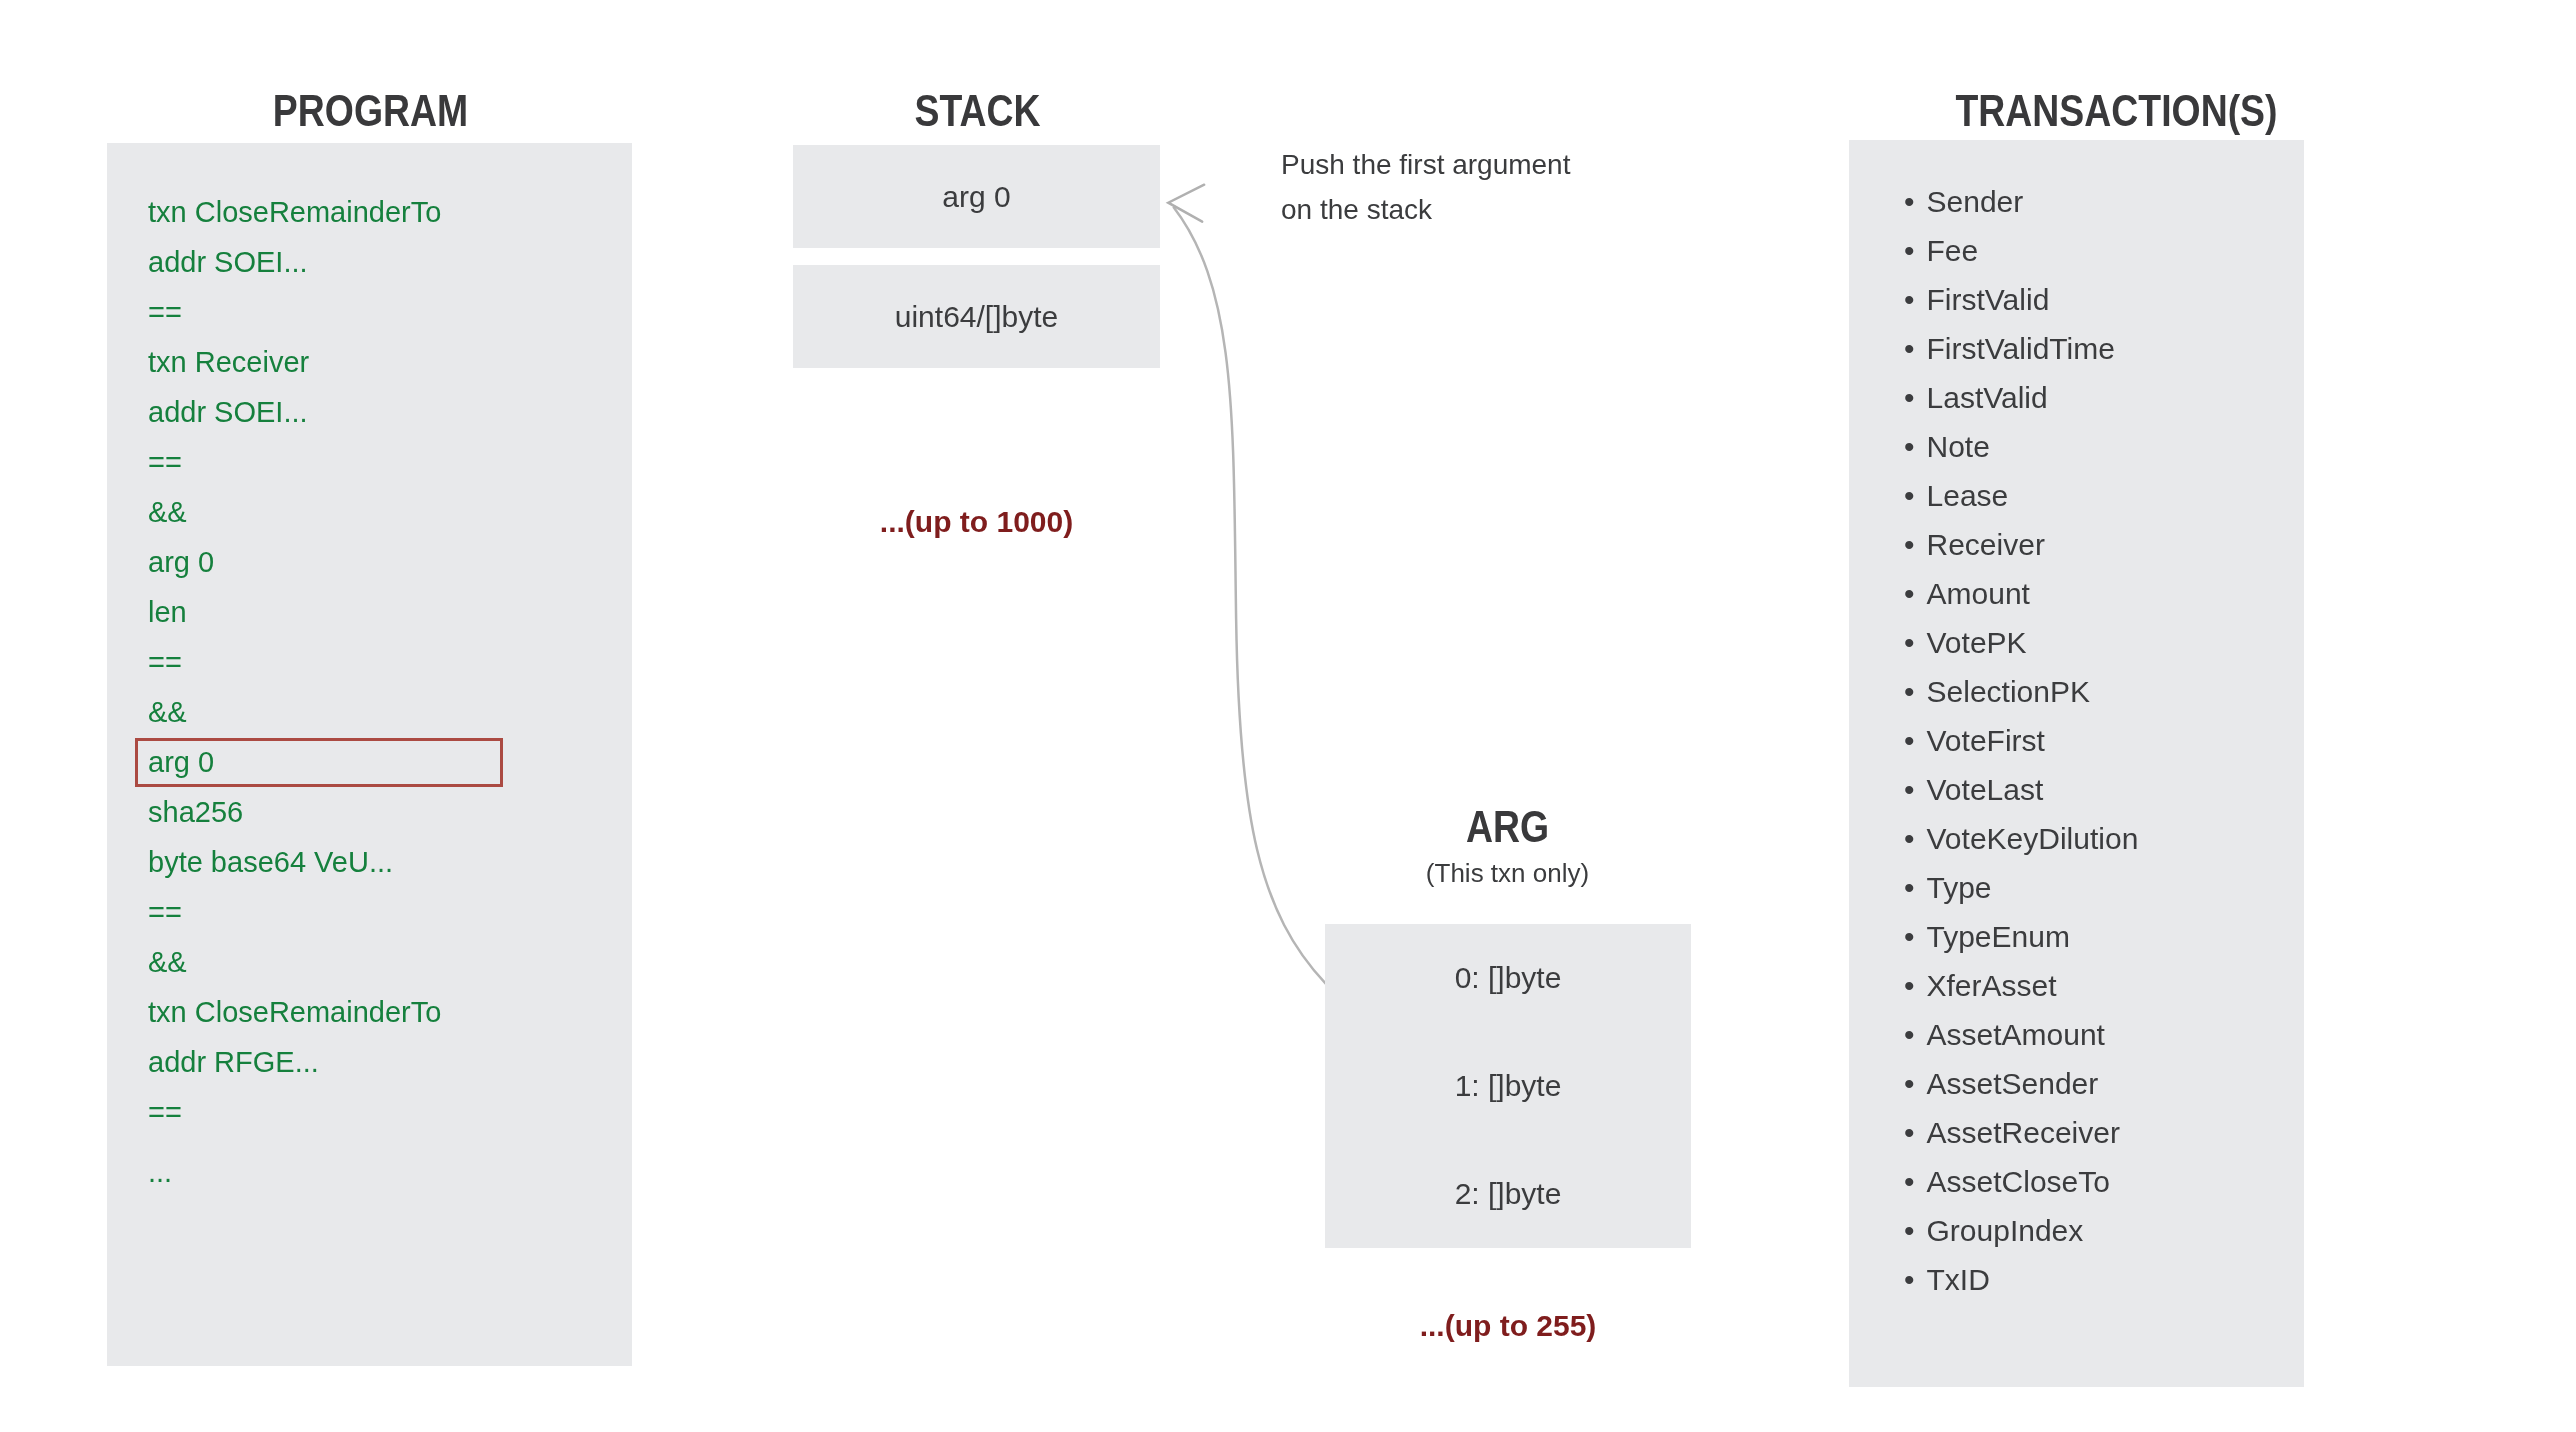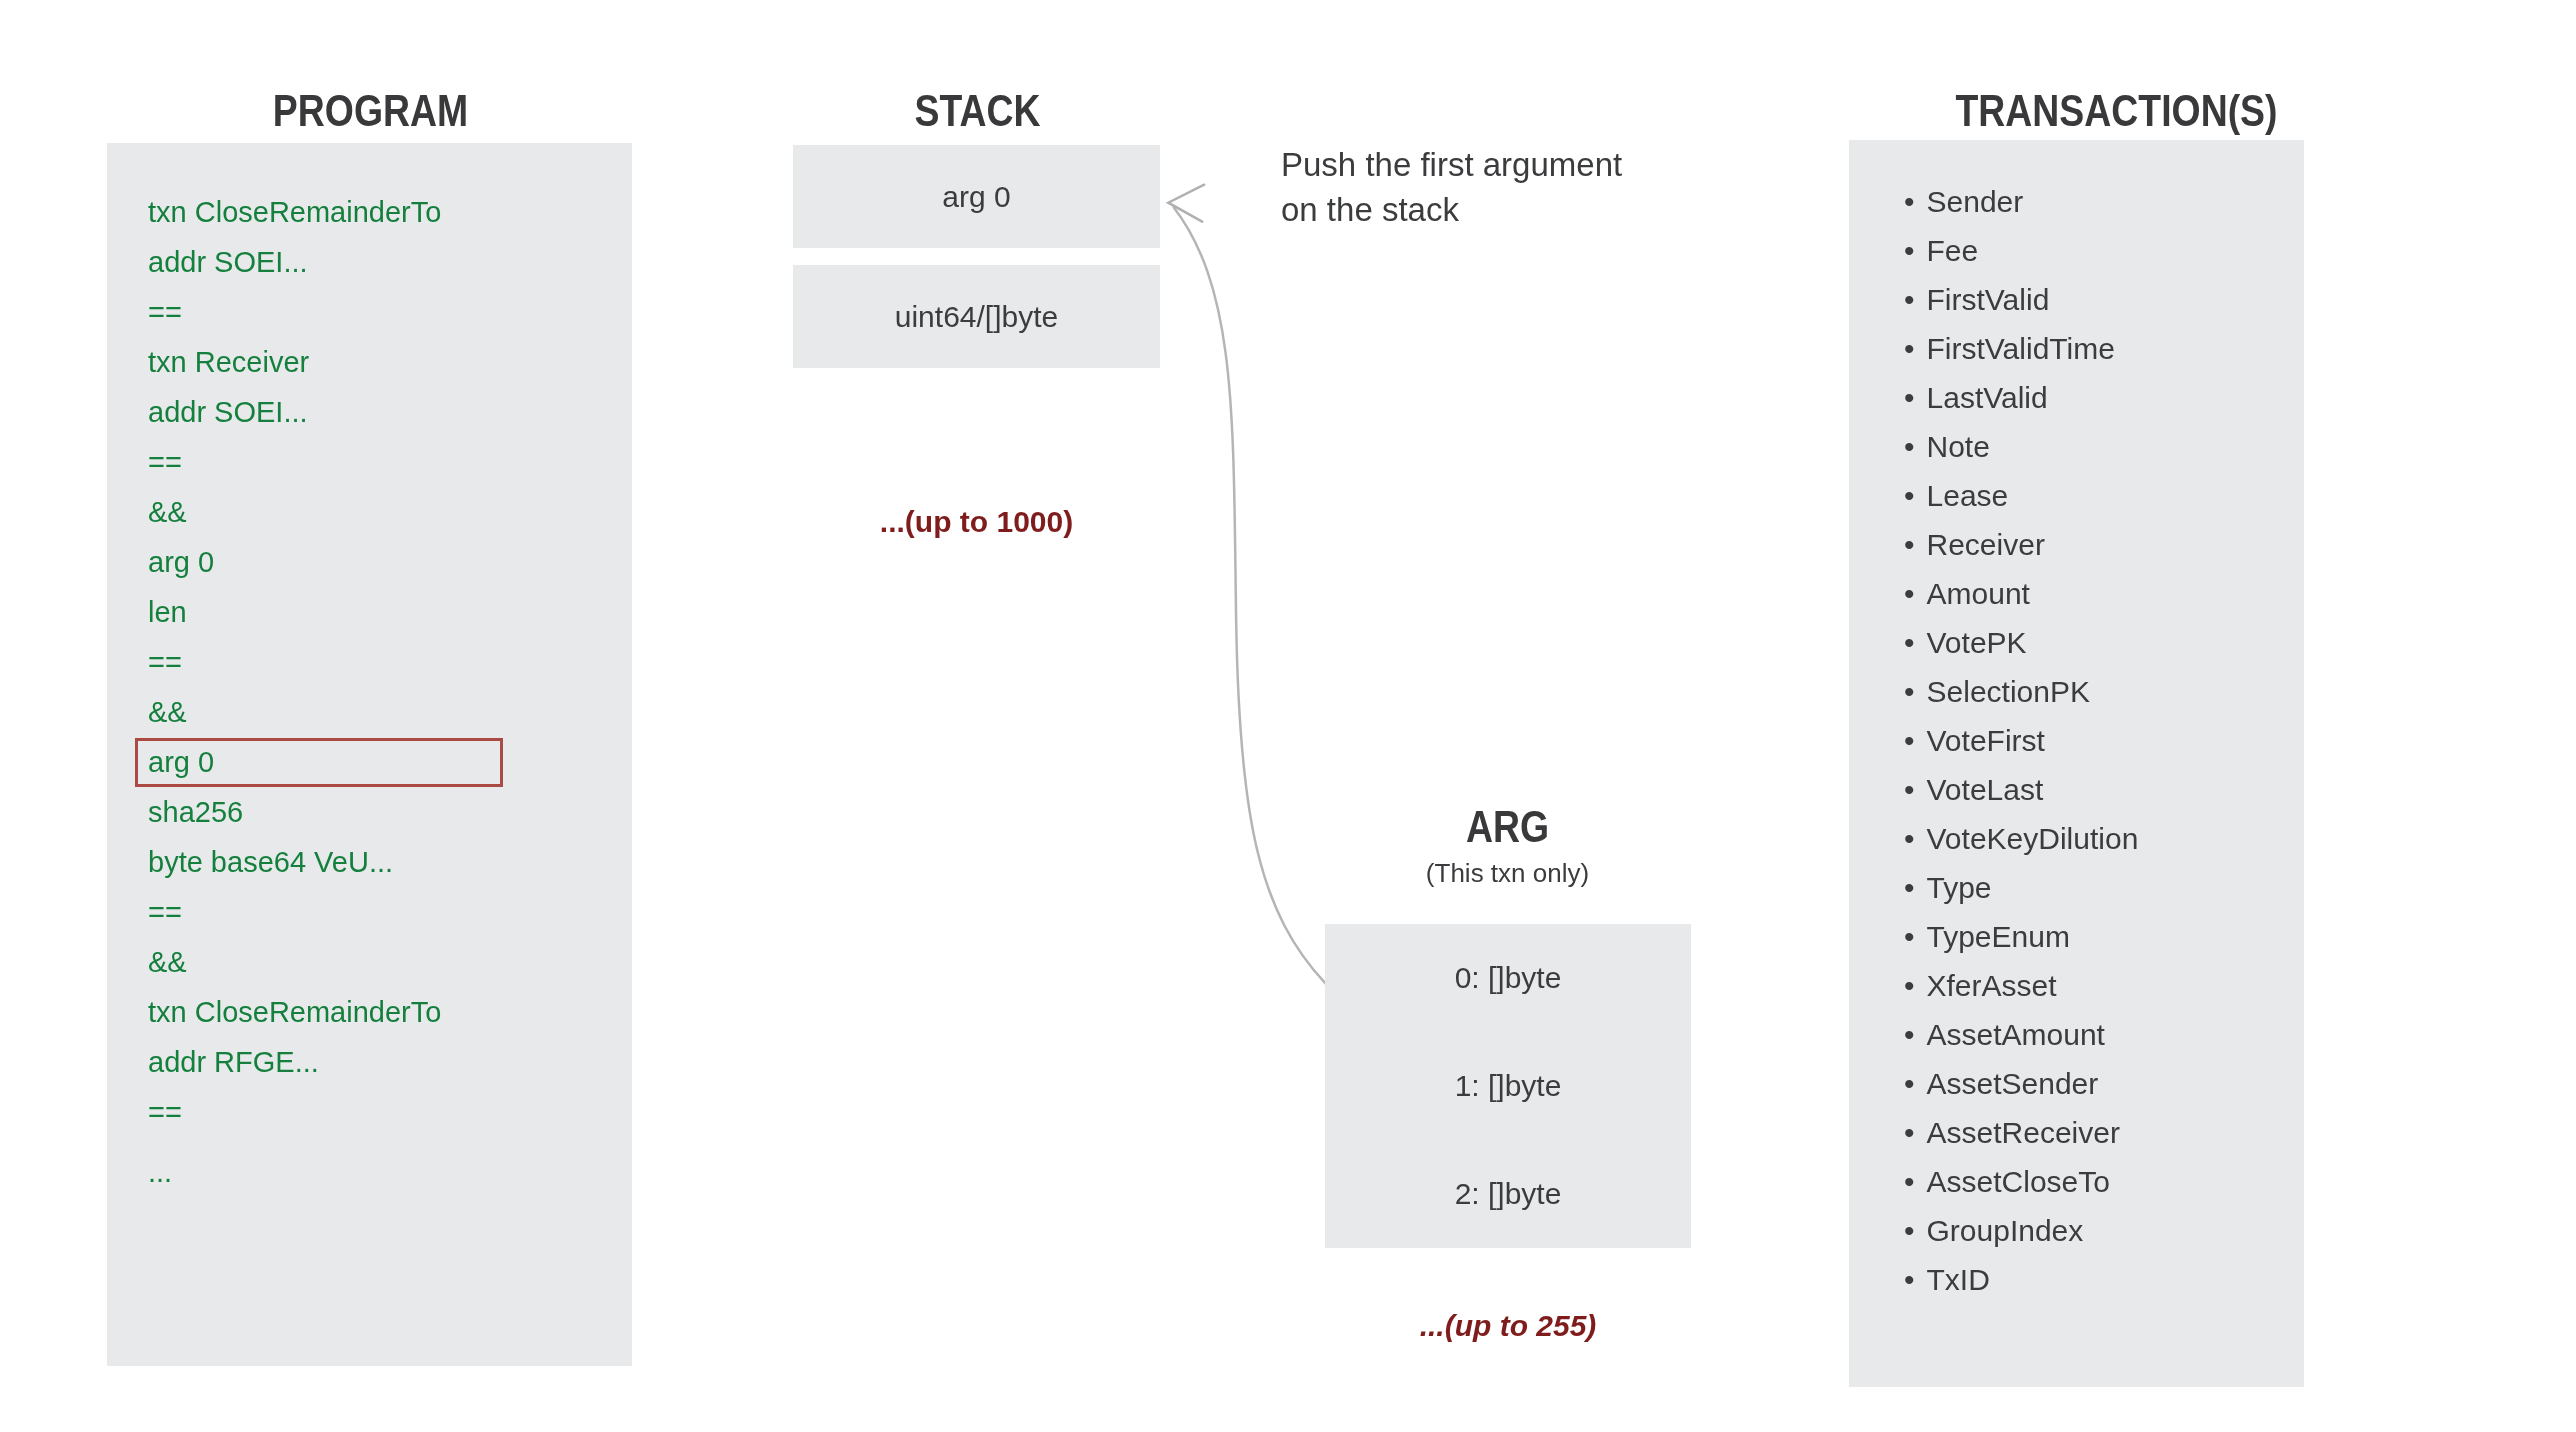--- a/index.html
+++ b/index.html
@@ -29,27 +29,27 @@
     font-size:30px;color:#3b3c3e;white-space:pre;
   }
   #stack-boxes{left:793px;top:145px;width:367px;gap:17px;}
   #stack-boxes .g-box{height:103px;width:367px;}
   #arg-boxes{left:1325px;top:924px;width:366px;}
   #arg-boxes .g-box{height:108px;width:366px;}
   .more-label{
     position:absolute;text-align:center;font-weight:bold;font-size:30px;color:#7f1d1d;white-space:nowrap;
   }
   #stack-more{left:793px;top:505px;width:367px;}
-  #arg-more{left:1325px;top:1309px;width:366px;font-style:italic;}
+  #arg-more{left:1325px;top:1309px;width:366px;}
   #arg-subtitle{
     position:absolute;left:1308px;top:858px;width:399px;text-align:center;
     font-size:26px;color:#3b3c3e;white-space:nowrap;
   }
   
-  #annotation{position:absolute;left:1281px;top:142px;font-size:33px;line-height:45px;color:#3b3c3e;}
+  #annotation{position:absolute;left:1281px;top:142px;font-size:28px;line-height:45px;color:#3b3c3e;}
   
   #txn-items{position:absolute;left:1904px;top:177px;}
   .t-item{height:49px;display:flex;align-items:center;font-size:30px;color:#3b3c3e;white-space:pre;}
   .t-item .bullet{font-size:30px;margin-right:12px;color:#3b3c3e;}
   
   #arrow-svg{position:absolute;left:0;top:0;pointer-events:none;}
 </style>
 </head>
 <body>
 

